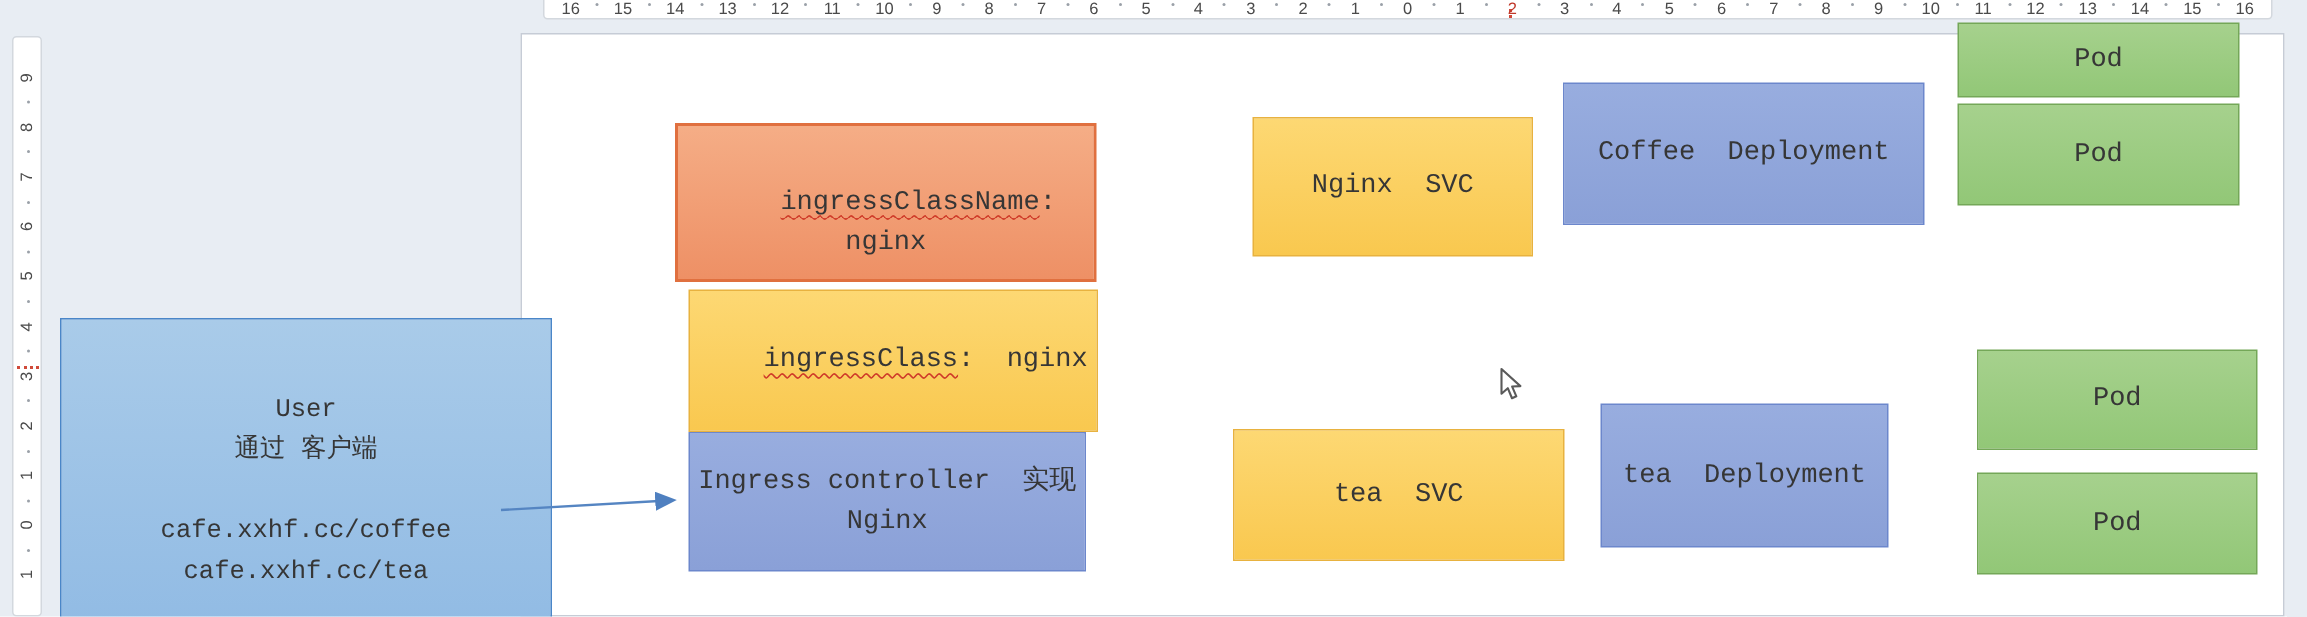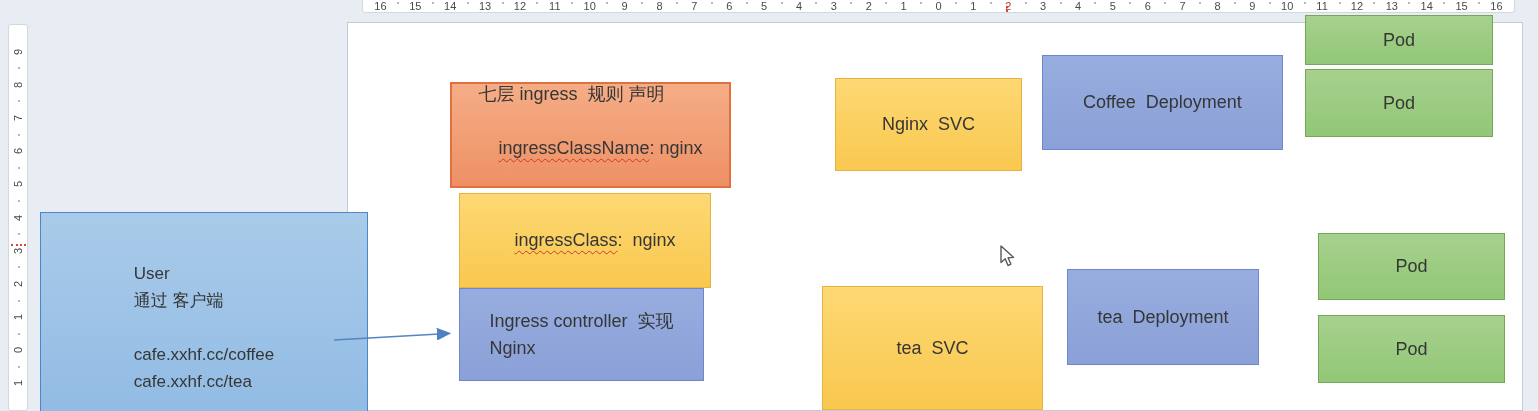--- a/index.html
+++ b/index.html
@@ -56,22 +56,22 @@
   
   .canvas {
     position:absolute; left:347px; top:22px; width:1176px; height:389px;
     background:#ffffff; border:1px solid #c6ccd6; z-index:1;
   }
 
   
   .shape {
     position:absolute; z-index:10;
     display:flex; align-items:center; justify-content:center;
-    font-size:18px; line-height:27px;
-    white-space:pre-wrap; color:#363636;
+    text-align:center; font-size:18px; line-height:27px;
+    white-space:pre-wrap; color:#363636;font-family:Liberation Mono, monospace;
   }
   .blue-light {
     background:linear-gradient(180deg,#a9cbe9 0%,#8db8e3 100%);
     border:1px solid #4a86c8;
   }
   .orange {
     background:linear-gradient(180deg,#f5ad86 0%,#ee9065 100%);
     border:2px solid #e0703f;
   }
   .yellow {
@@ -82,27 +82,27 @@
     background:linear-gradient(180deg,#98addf 0%,#8aa0d7 100%);
     border:1px solid #6c87cc;
   }
   .green {
     background:linear-gradient(180deg,#a6d18d 0%,#92c777 100%);
     border:1px solid #74a758;
   }
 
   #user-box        { left:40px;  top:212px; width:328px; height:245px; font-size:17px; padding-bottom:14px; }
   #ingress-rule    { left:450px; top:82px;  width:281px; height:106px; }
-  #ingress-class   { left:459px; top:193px; width:252px; height:95px;  }
-  #ingress-ctrl    { left:459px; top:288px; width:245px; height:93px;  }
+  #ingress-class   { left:459px; top:193px; width:273px; height:95px;  }
+  #ingress-ctrl    { left:459px; top:288px; width:265px; height:93px;  }
   #coffee-svc      { left:835px; top:78px;  width:187px; height:93px;  }
   #coffee-deploy   { left:1042px;top:55px;  width:241px; height:95px;  }
   #pod-coffee-1    { left:1305px;top:15px;  width:188px; height:50px;  }
   #pod-coffee-2    { left:1305px;top:69px;  width:188px; height:68px;  }
-  #tea-svc         { left:822px; top:286px; width:221px; height:124px;  }
+  #tea-svc         { left:822px; top:286px; width:221px; height:88px;  }
   #tea-deploy      { left:1067px;top:269px; width:192px; height:96px;  }
   #pod-tea-1       { left:1318px;top:233px; width:187px; height:67px;  }
   #pod-tea-2       { left:1318px;top:315px; width:187px; height:68px;  }
 
   .wavy {
     text-decoration:underline;
     text-decoration-style:wavy;
     text-decoration-color:#cf3a28;
     text-decoration-thickness:1px;
     text-underline-offset:4px;
@@ -238,21 +238,21 @@
 
 <div class="shape blue-light" id="user-box">
   <span>User
 通过 客户端
 
 cafe.xxhf.cc/coffee
 cafe.xxhf.cc/tea</span>
 </div>
 
 <div class="shape orange" id="ingress-rule">
-  <span><span>七层 ingress  规则 声明</span><br>
+  <span><br>
     <span class="wavy">ingressClassName</span><span>: nginx</span>
   </span>
 </div>
 
 <div class="shape yellow" id="ingress-class">
   <span>
     <span class="wavy">ingressClass</span><span>:  nginx</span>
   </span>
 </div>
 

